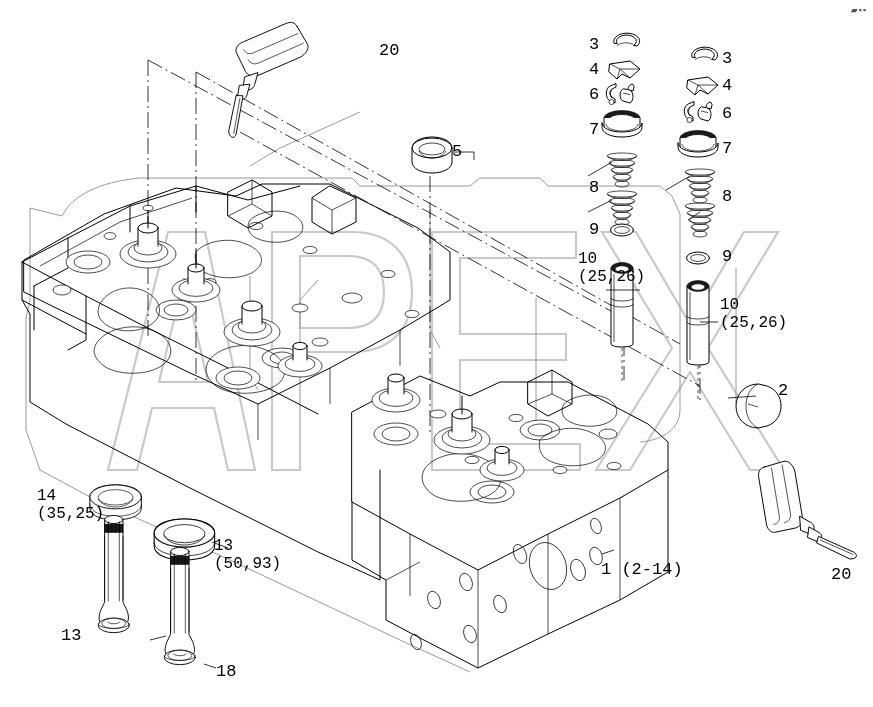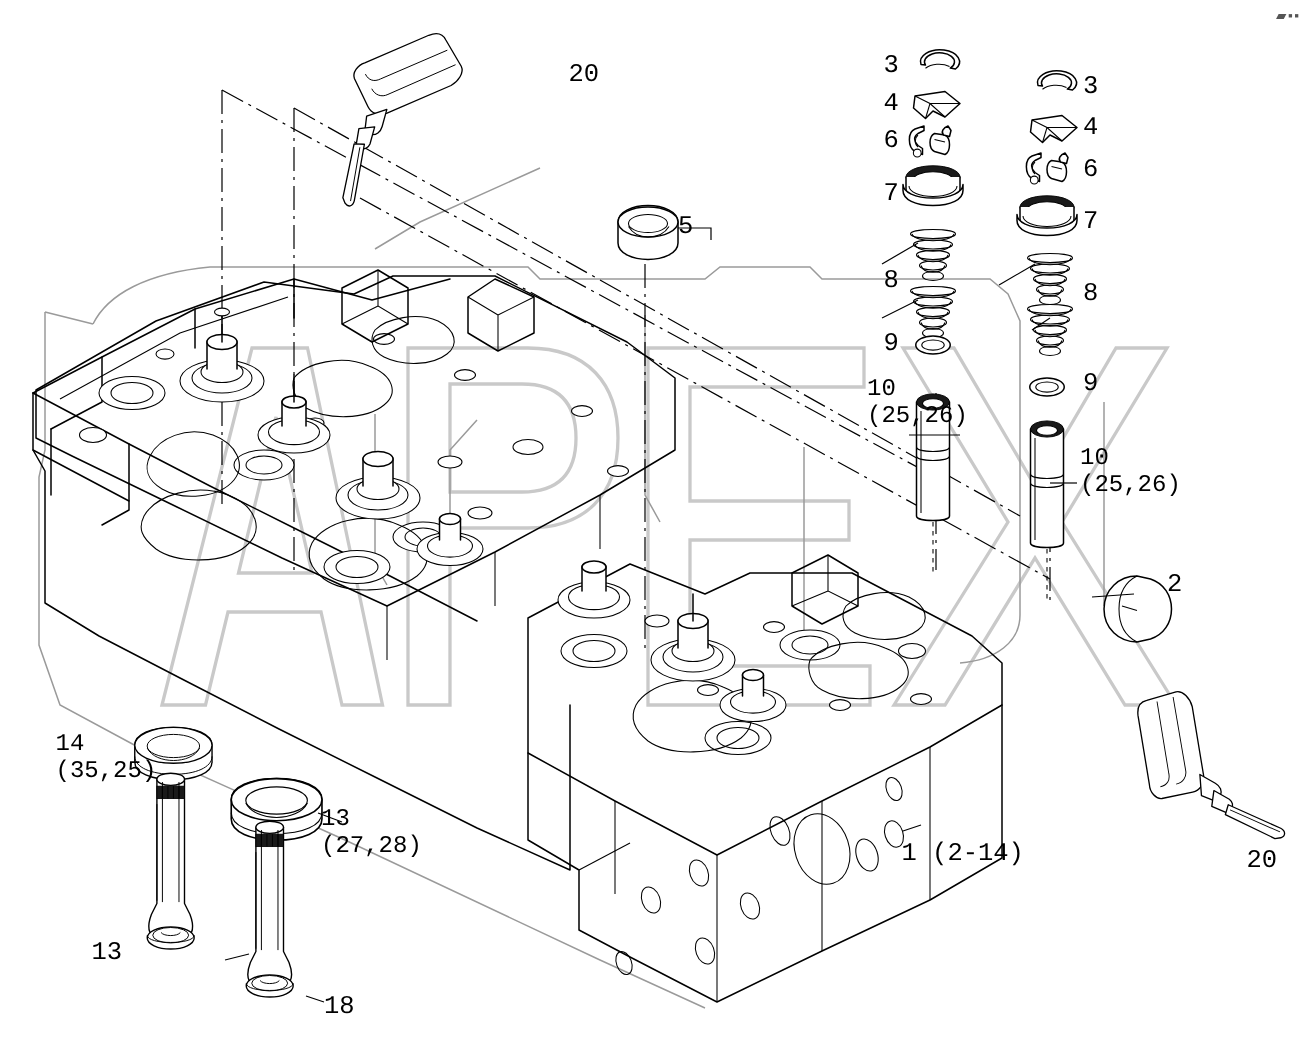--- a/index.html
+++ b/index.html
@@ -406,20 +406,20 @@
     <span>(25,26)</span>
   </div>
 
   <div class="lbl two" style="left:37px;top:466px;margin-top:22px;">
     <span>14</span>
     <span>(35,25)</span>
   </div>
 
   <div class="lbl two" style="left:214px;top:538px;">
     <span>13</span>
-    <span>(27,28)</span>
+    <span>(50,93)</span>
   </div>
 
   <div class="lbl" style="left:61px;top:626px;text-align:center;">13</div>
   <div class="lbl" style="left:216px;top:662px;">18</div>
 
   <div class="corner">▰▪▪</div>
 </div>
 
 </body></html>

